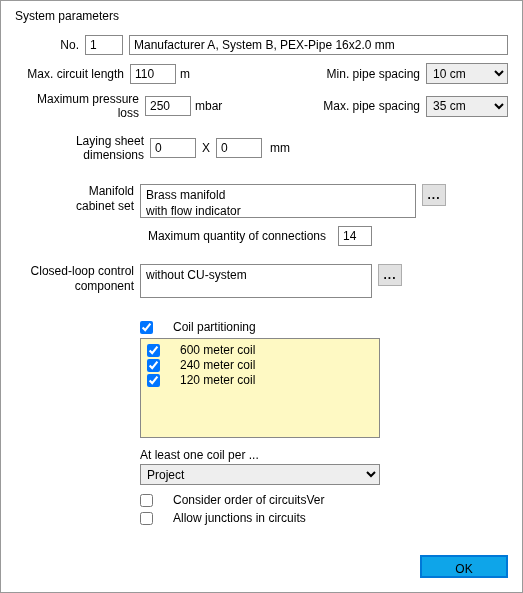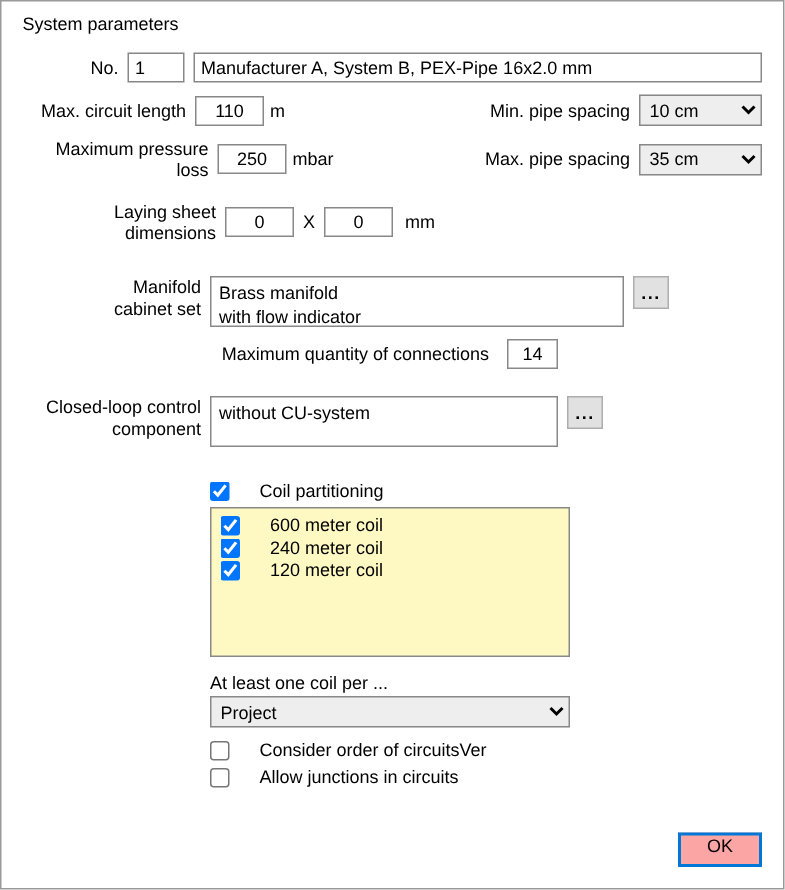--- a/index.html
+++ b/index.html
@@ -24,21 +24,21 @@
 .lbl {
   text-align: right;
   padding-right: 6px;
 }
 input[type=text].fld {
   border: 1px solid #888;
   height: 20px;
   padding: 0 4px;
   font-family: inherit;
   font-size: 12px;
-  text-align: center;
+  text-align: left;
   background: #fff;
 }
 input[type=text].fld.left { text-align: left; }
 .unit { padding-left: 4px; }
 select.sel {
   border: 1px solid #888;
   height: 21px;
   font-family: inherit;
   font-size: 12px;
   background: #eee;
@@ -76,26 +76,26 @@
   background: #fef9c3;
   padding: 4px 6px;
   height: 100px;
   overflow: auto;
 }
 .listbox .cb { margin-bottom: 1px; }
 .ok-btn {
   position: absolute;
   right: 14px;
   bottom: 14px;
-  width: 56px;
+  width: 88px;
   height: 23px;
   border: 2px solid #0078d7;
-  background: #fca5a5;
+  background: #0ea5e9;
   display: flex;
-  align-items: flex-start;
+  align-items: flex-end;
   justify-content: center;
   cursor: pointer;
 }
 </style>
 </head>
 <body>
 
 <div class="title">System parameters</div>
 
 <div class="row" style="margin-bottom:8px;">

